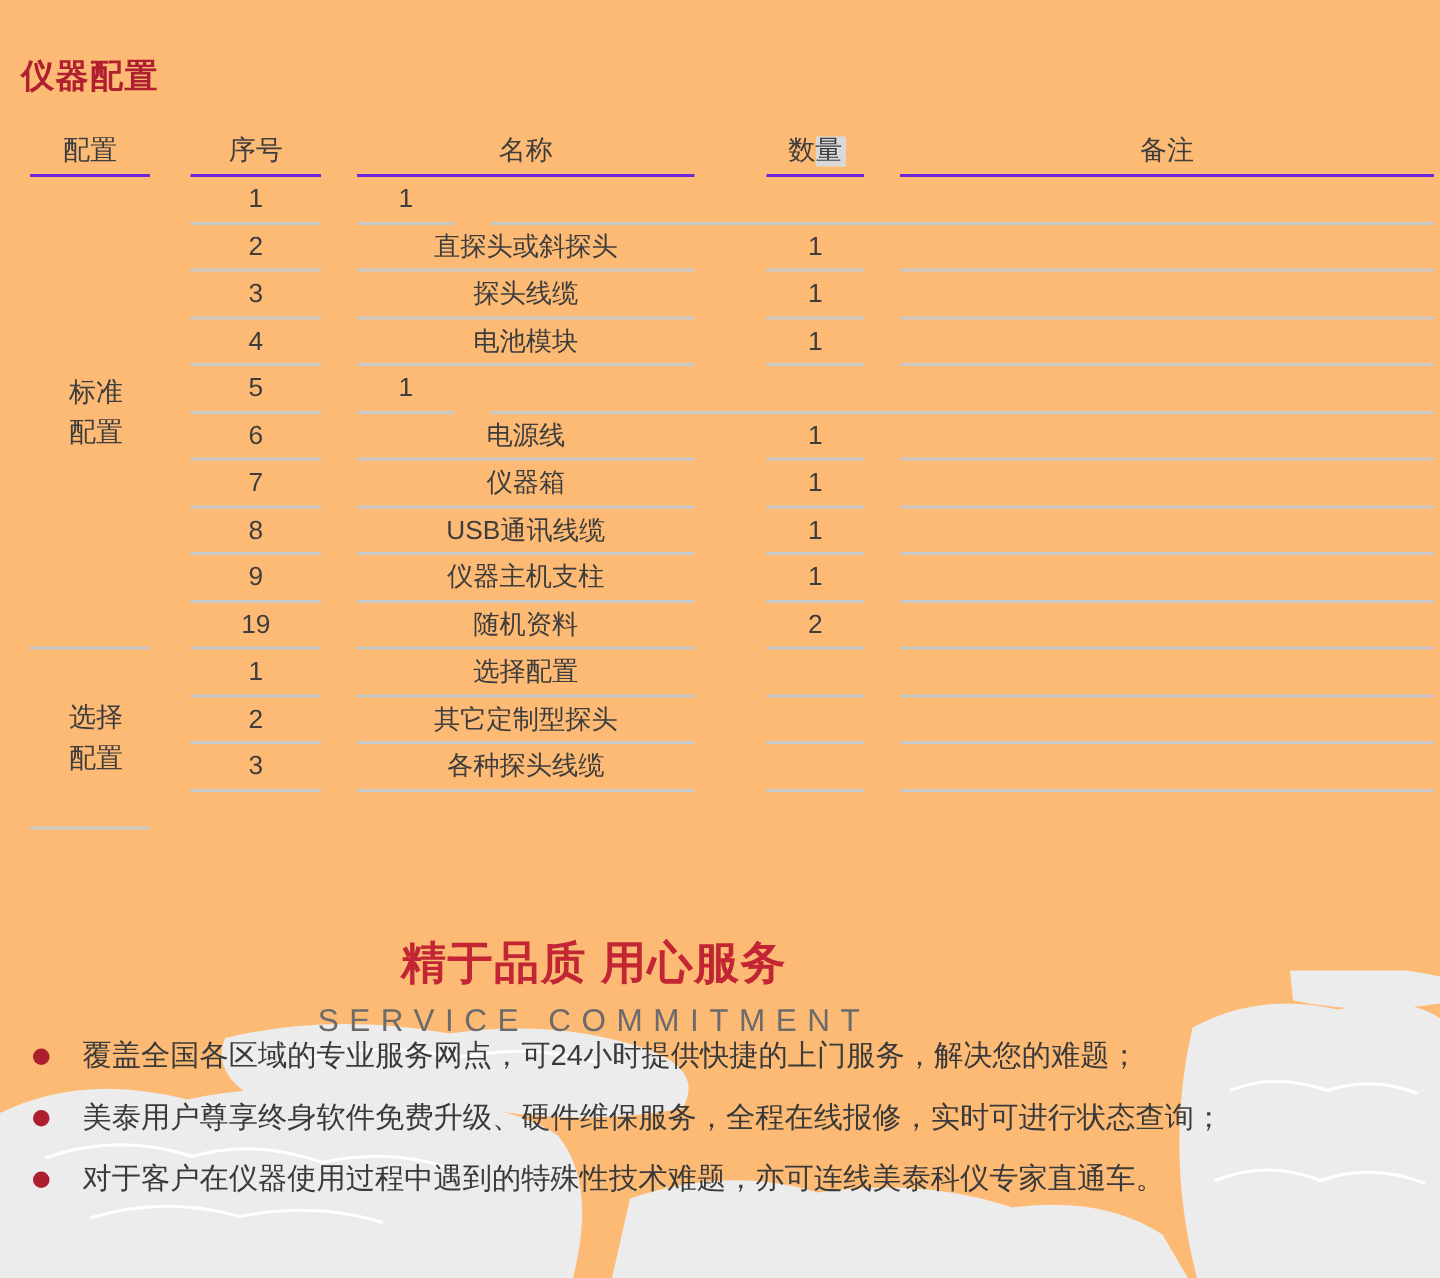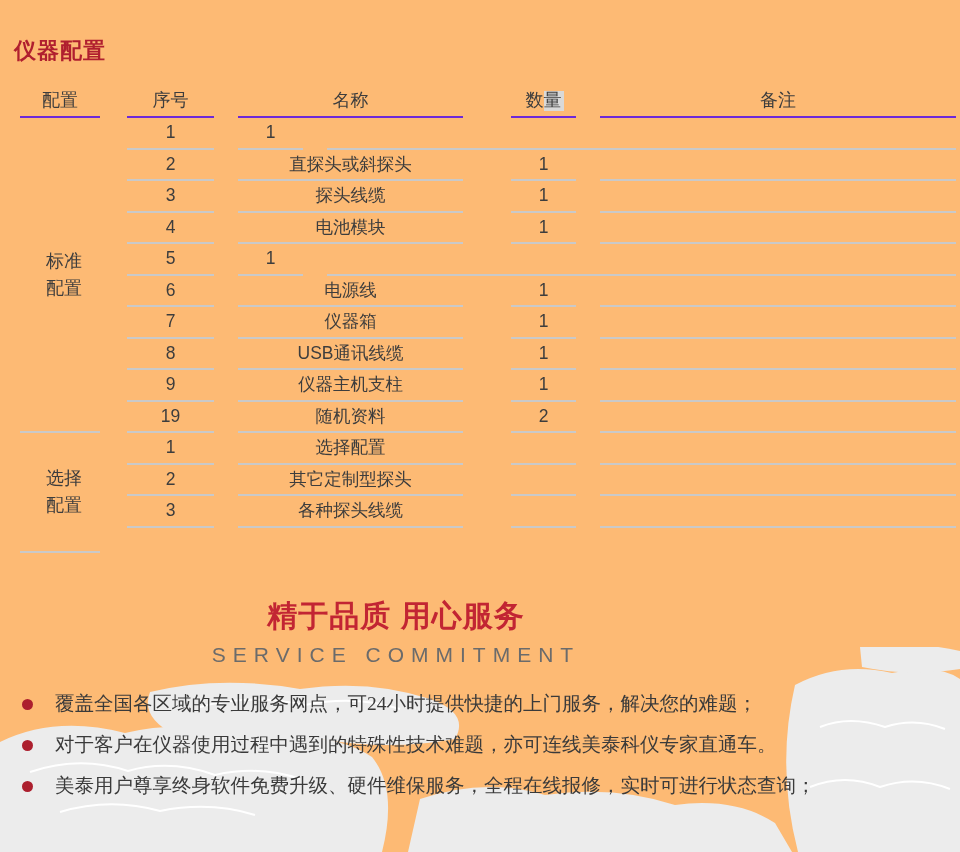--- a/index.html
+++ b/index.html
@@ -36,33 +36,33 @@
 
   .config-col { position:absolute; left:-107px; top:0; width:80px; }
   .config-sec { display:flex; align-items:center; justify-content:center;
         border-bottom:2px solid #c9c9c9; }
   .config-sec.standard { height:315px; }
   .config-sec.optional { height:120px; }
   .config-sec .lbl { width:44px; font-size:18px; line-height:27px;
         text-align:right; word-break:break-all; }
 
   
-  .service-heading { position:absolute; left:0; top:596px; width:792px;
+  .service-heading { position:absolute; left:0; top:622px; width:792px;
         text-align:center; z-index:2; }
   .service-headline { font-size:30px; font-weight:bold; color:#c22533;
         letter-spacing:1px; }
   .service-subheadline { margin-top:6px; font-size:21px; color:#6b6b6b;
         letter-spacing:7px; font-weight:normal;text-align:center; }
 
   
   .bullets { position:absolute; left:22px; top:690px; width:926px; z-index:2; }
   .bullet { display:flex; align-items:flex-start; margin-bottom:13px; }
   .bullet-dot { flex:none; width:11px; height:11px; border-radius:50%;
         background:#ac1f2e; margin:9px 22px 0 0; }
-  .bullet-text { font-size:19.5px; line-height:28px; color:#3a3a3a;font-family:Liberation Serif, serif; }
+  .bullet-text { font-size:19.5px; line-height:28px; color:#3a3a3a; }
 
   
   .map-bg { position:absolute; left:0; bottom:0; width:960px; height:205px;
         z-index:1; pointer-events:none; }
 </style>
 </head>
 <body>
 
 <div class="page">
 
@@ -191,21 +191,21 @@
     <div class="service-subheadline">SERVICE COMMITMENT</div>
   </div>
 
   <div class="bullets">
     <div class="bullet">
       <span class="bullet-dot"></span>
       <span class="bullet-text">覆盖全国各区域的专业服务网点，可24小时提供快捷的上门服务，解决您的难题；</span>
     </div>
     <div class="bullet">
       <span class="bullet-dot"></span>
-      <span class="bullet-text">对于客户在仪器使用过程中遇到的特殊性技术难题，亦可连线美泰科仪专家直通车。</span>
+      <span class="bullet-text">美泰用户尊享终身软件免费升级、硬件维保服务，全程在线报修，实时可进行状态查询；</span>
     </div>
     <div class="bullet">
       <span class="bullet-dot"></span>
-      <span class="bullet-text">美泰用户尊享终身软件免费升级、硬件维保服务，全程在线报修，实时可进行状态查询；</span>
+      <span class="bullet-text">对于客户在仪器使用过程中遇到的特殊性技术难题，亦可连线美泰科仪专家直通车。</span>
     </div>
   </div>
 
 </div>
 
 </body></html>

